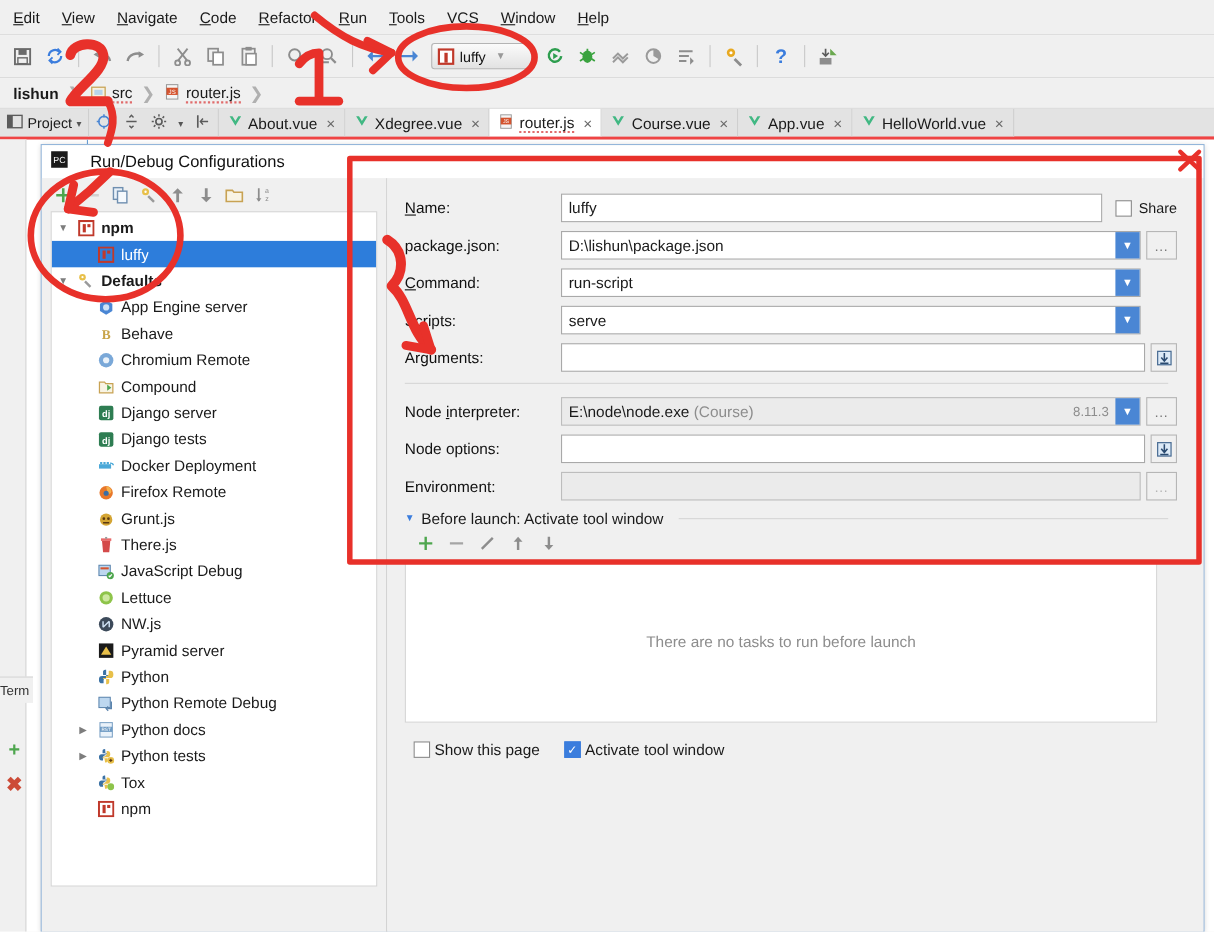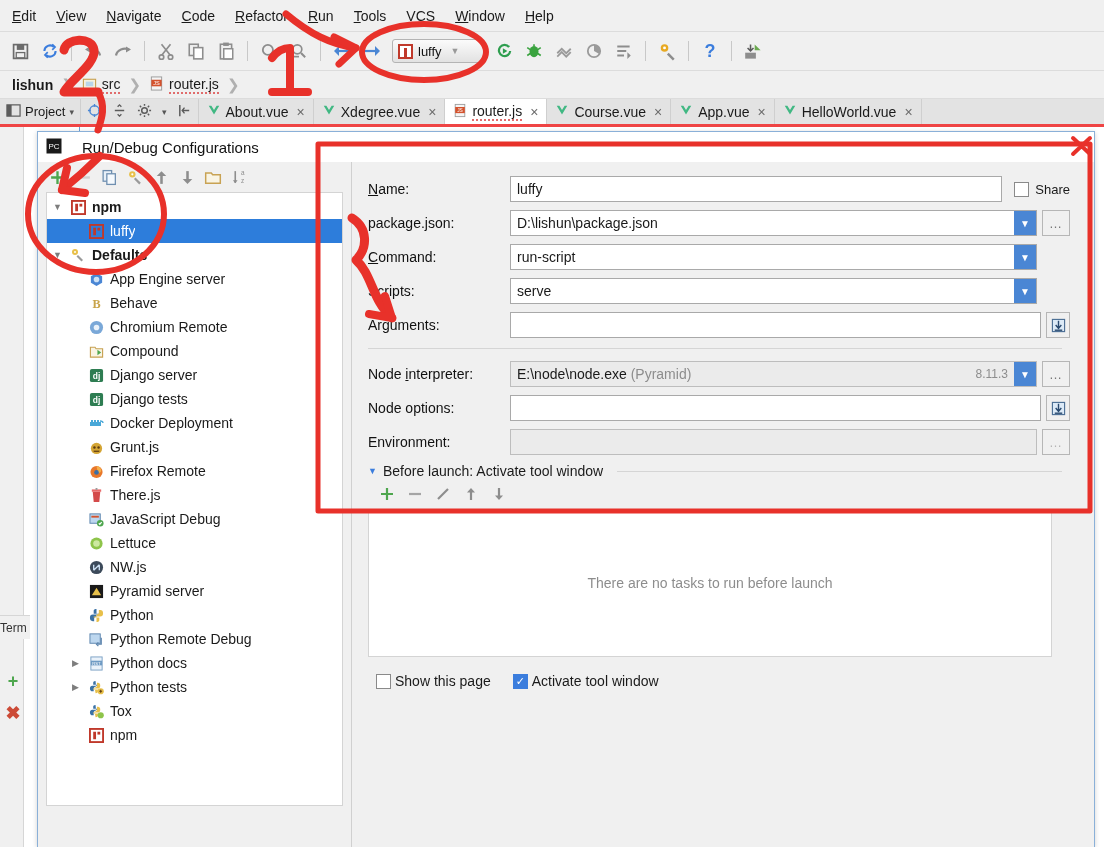--- a/index.html
+++ b/index.html
@@ -662,38 +662,38 @@
                   <rect x="9" y="5" width="2" height="2" fill="#4aa8d8"></rect>
                   <path d="M12 6c2 0 3 1 3 2" stroke="#4aa8d8" stroke-width="1.3" fill="none"></path>
                 </svg>
               </span>
               <span class="nm">Docker Deployment</span>
             </div>
             <div class="tr-row indent1">
               <span class="tri blank"></span>
               <span class="ico">
                 <svg width="15" height="15" viewBox="0 0 16 16">
+                  <circle cx="8" cy="8.5" r="6.5" fill="#e8772a"></circle>
+                  <path d="M8 2.5c3 0 5 2 5 4.5 0 2-2 3-3.5 2.5" fill="#f5b04a"></path>
+                  <circle cx="8" cy="9" r="2.5" fill="#3b6ea5"></circle>
+                </svg>
+              </span>
+              <span class="nm">Firefox Remote</span>
+            </div>
+            <div class="tr-row indent1">
+              <span class="tri blank"></span>
+              <span class="ico">
+                <svg width="15" height="15" viewBox="0 0 16 16">
                   <circle cx="8" cy="9" r="6" fill="#d4a534"></circle>
                   <circle cx="5.8" cy="8" r="1.3" fill="#5b3a12"></circle>
                   <circle cx="10.2" cy="8" r="1.3" fill="#5b3a12"></circle>
                   <path d="M5 12h6" stroke="#5b3a12" stroke-width="1.3"></path>
                 </svg>
               </span>
               <span class="nm">Grunt.js</span>
-            </div>
-            <div class="tr-row indent1">
-              <span class="tri blank"></span>
-              <span class="ico">
-                <svg width="15" height="15" viewBox="0 0 16 16">
-                  <circle cx="8" cy="8.5" r="6.5" fill="#e8772a"></circle>
-                  <path d="M8 2.5c3 0 5 2 5 4.5 0 2-2 3-3.5 2.5" fill="#f5b04a"></path>
-                  <circle cx="8" cy="9" r="2.5" fill="#3b6ea5"></circle>
-                </svg>
-              </span>
-              <span class="nm">Firefox Remote</span>
             </div>
             <div class="tr-row indent1">
               <span class="tri blank"></span>
               <span class="ico">
                 <svg width="15" height="15" viewBox="0 0 16 16">
                   <path d="M4 4h8l-1 11H5z" fill="#d44a4a"></path>
                   <rect x="3" y="1.5" width="10" height="2.5" fill="#e86a6a"></rect>
                   <rect x="7" y="0" width="2" height="2" fill="#9a9a9a"></rect>
                 </svg>
               </span>
@@ -861,21 +861,21 @@
             </div>
           </div>
 
           <div class="sep-line"></div>
 
           <div class="frow">
             <div class="flabel">Node <u>i</u>nterpreter:</div>
             <div class="combo disabled">
               <span class="val">
                 <span>E:\node\node.exe</span>
-                <span class="muted">(Pyramid)</span>
+                <span class="muted">(Course)</span>
               </span>
               <span class="muted" style="padding-right:6px;font-size:12px;">8.11.3</span>
               <span class="combo-arrow">▼</span>
             </div>
             <div class="ellipsis-btn">…</div>
           </div>
 
           <div class="frow">
             <div class="flabel">Node options:</div>
             <div class="finput"></div>

